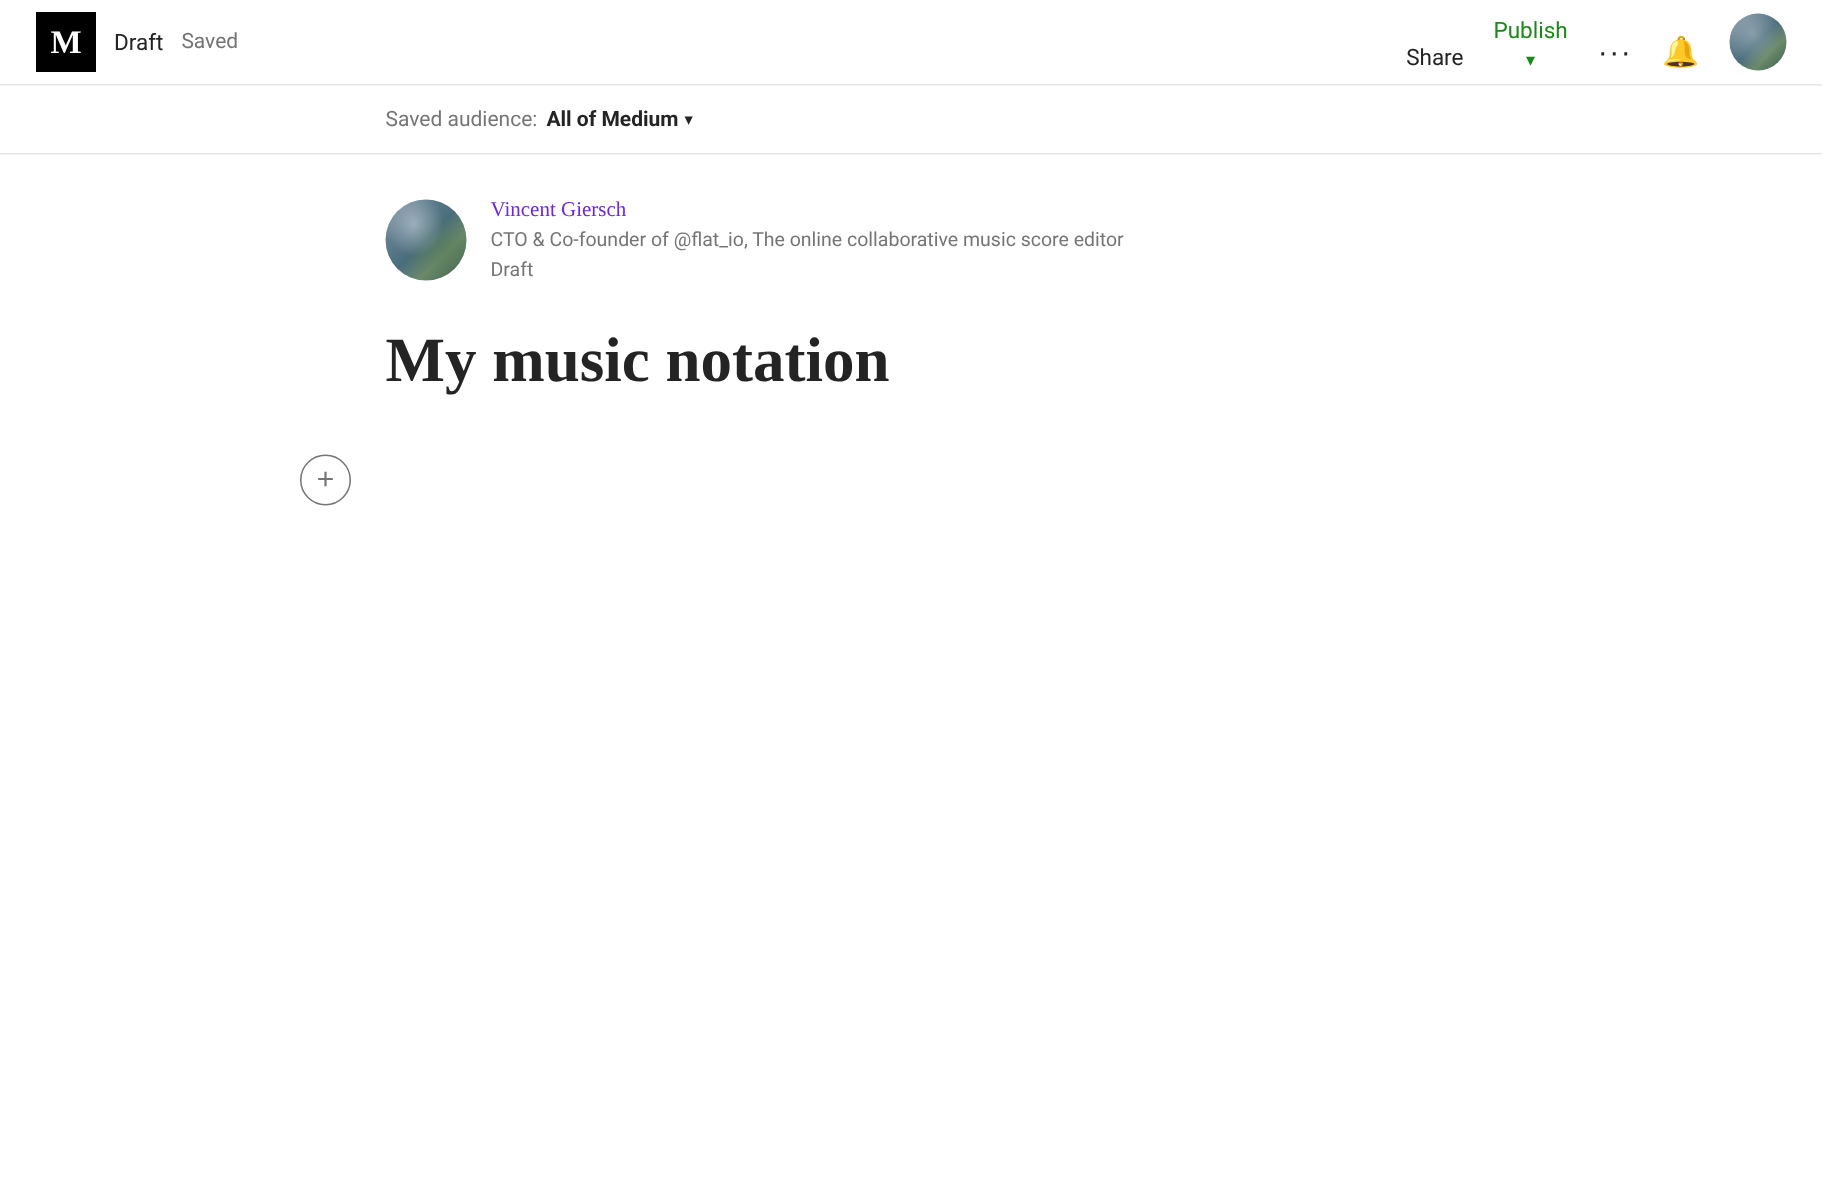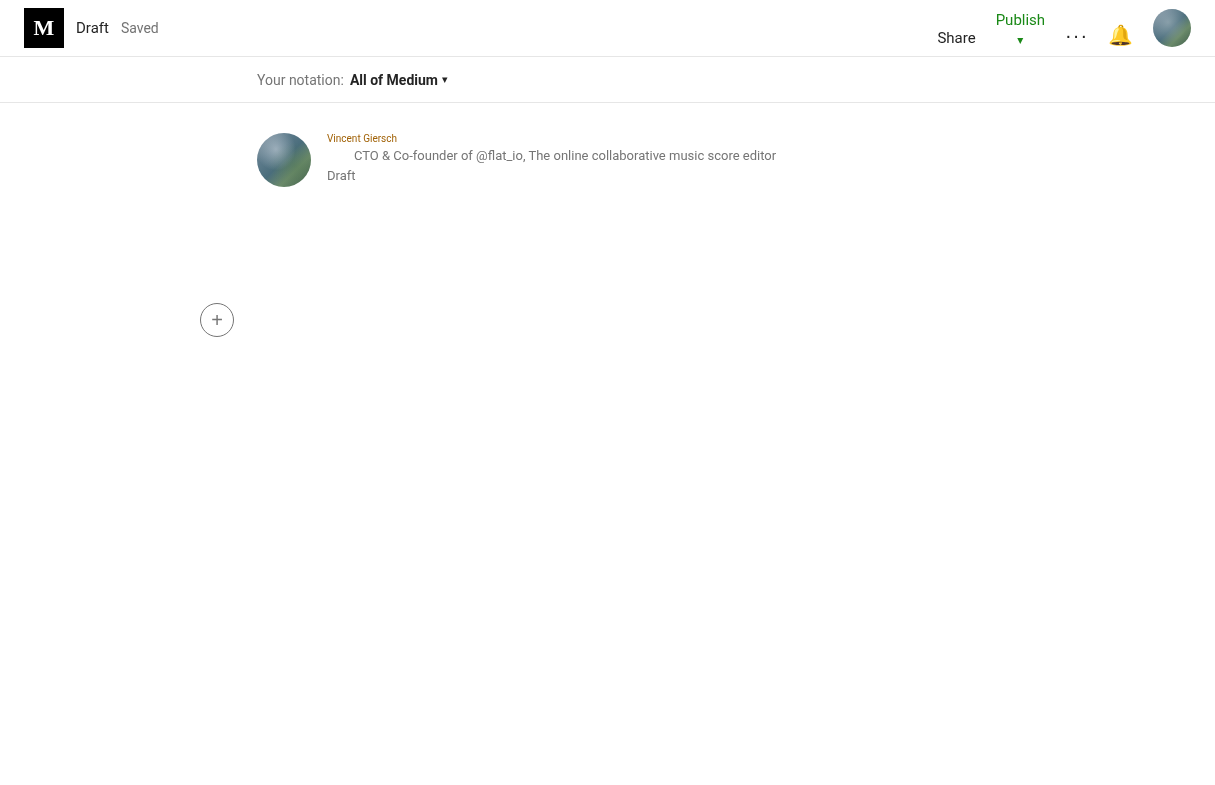--- a/index.html
+++ b/index.html
@@ -211,31 +211,31 @@
         radial-gradient(ellipse at 70% 60%, rgba(80,120,80,0.4) 0%, transparent 50%);
     }
 
     .author-info {
       display: flex;
       flex-direction: column;
       gap: 3px;
     }
 
     .author-name {
-      font-size: 10px;
-      color: #a16207;
+      font-size: 14px;
+      color: #6d28d9;
       font-weight: 400;
       text-decoration: none;
+      font-family: Liberation Serif, serif;
     }
 
     .author-bio {
       font-size: 13px;
       color: #757575;
       line-height: 1.4;
-      margin-left: 27px;
     }
 
     .author-draft {
       font-size: 13px;
       color: #757575;
     }
 
     
     .article-title {
       font-size: 42px;
@@ -288,37 +288,38 @@
     </button>
     <button class="bell-btn">
       <span>🔔</span>
     </button>
     <div class="avatar"></div>
   </div>
 </nav>
 
 <div class="audience-bar">
   <div class="audience-inner">
-    <span class="audience-label">Your notation:</span>
+    <span class="audience-label">Saved audience:</span>
     <button class="audience-select">
       <span class="audience-value">All of Medium</span>
       <span class="audience-chevron">▾</span>
     </button>
   </div>
 </div>
 
 <div class="content-area">
 
   <div class="author-section">
     <div class="author-avatar"></div>
     <div class="author-info">
       <span class="author-name">Vincent Giersch</span>
       <span class="author-bio">CTO &amp; Co-founder of @flat_io, The online collaborative music score editor</span>
       <span class="author-draft">Draft</span>
     </div>
   </div>
 
+  <h1 class="article-title">My music notation</h1>
 
   <button class="plus-btn">
     <span>+</span>
   </button>
 
 </div>
 
 </body></html>

